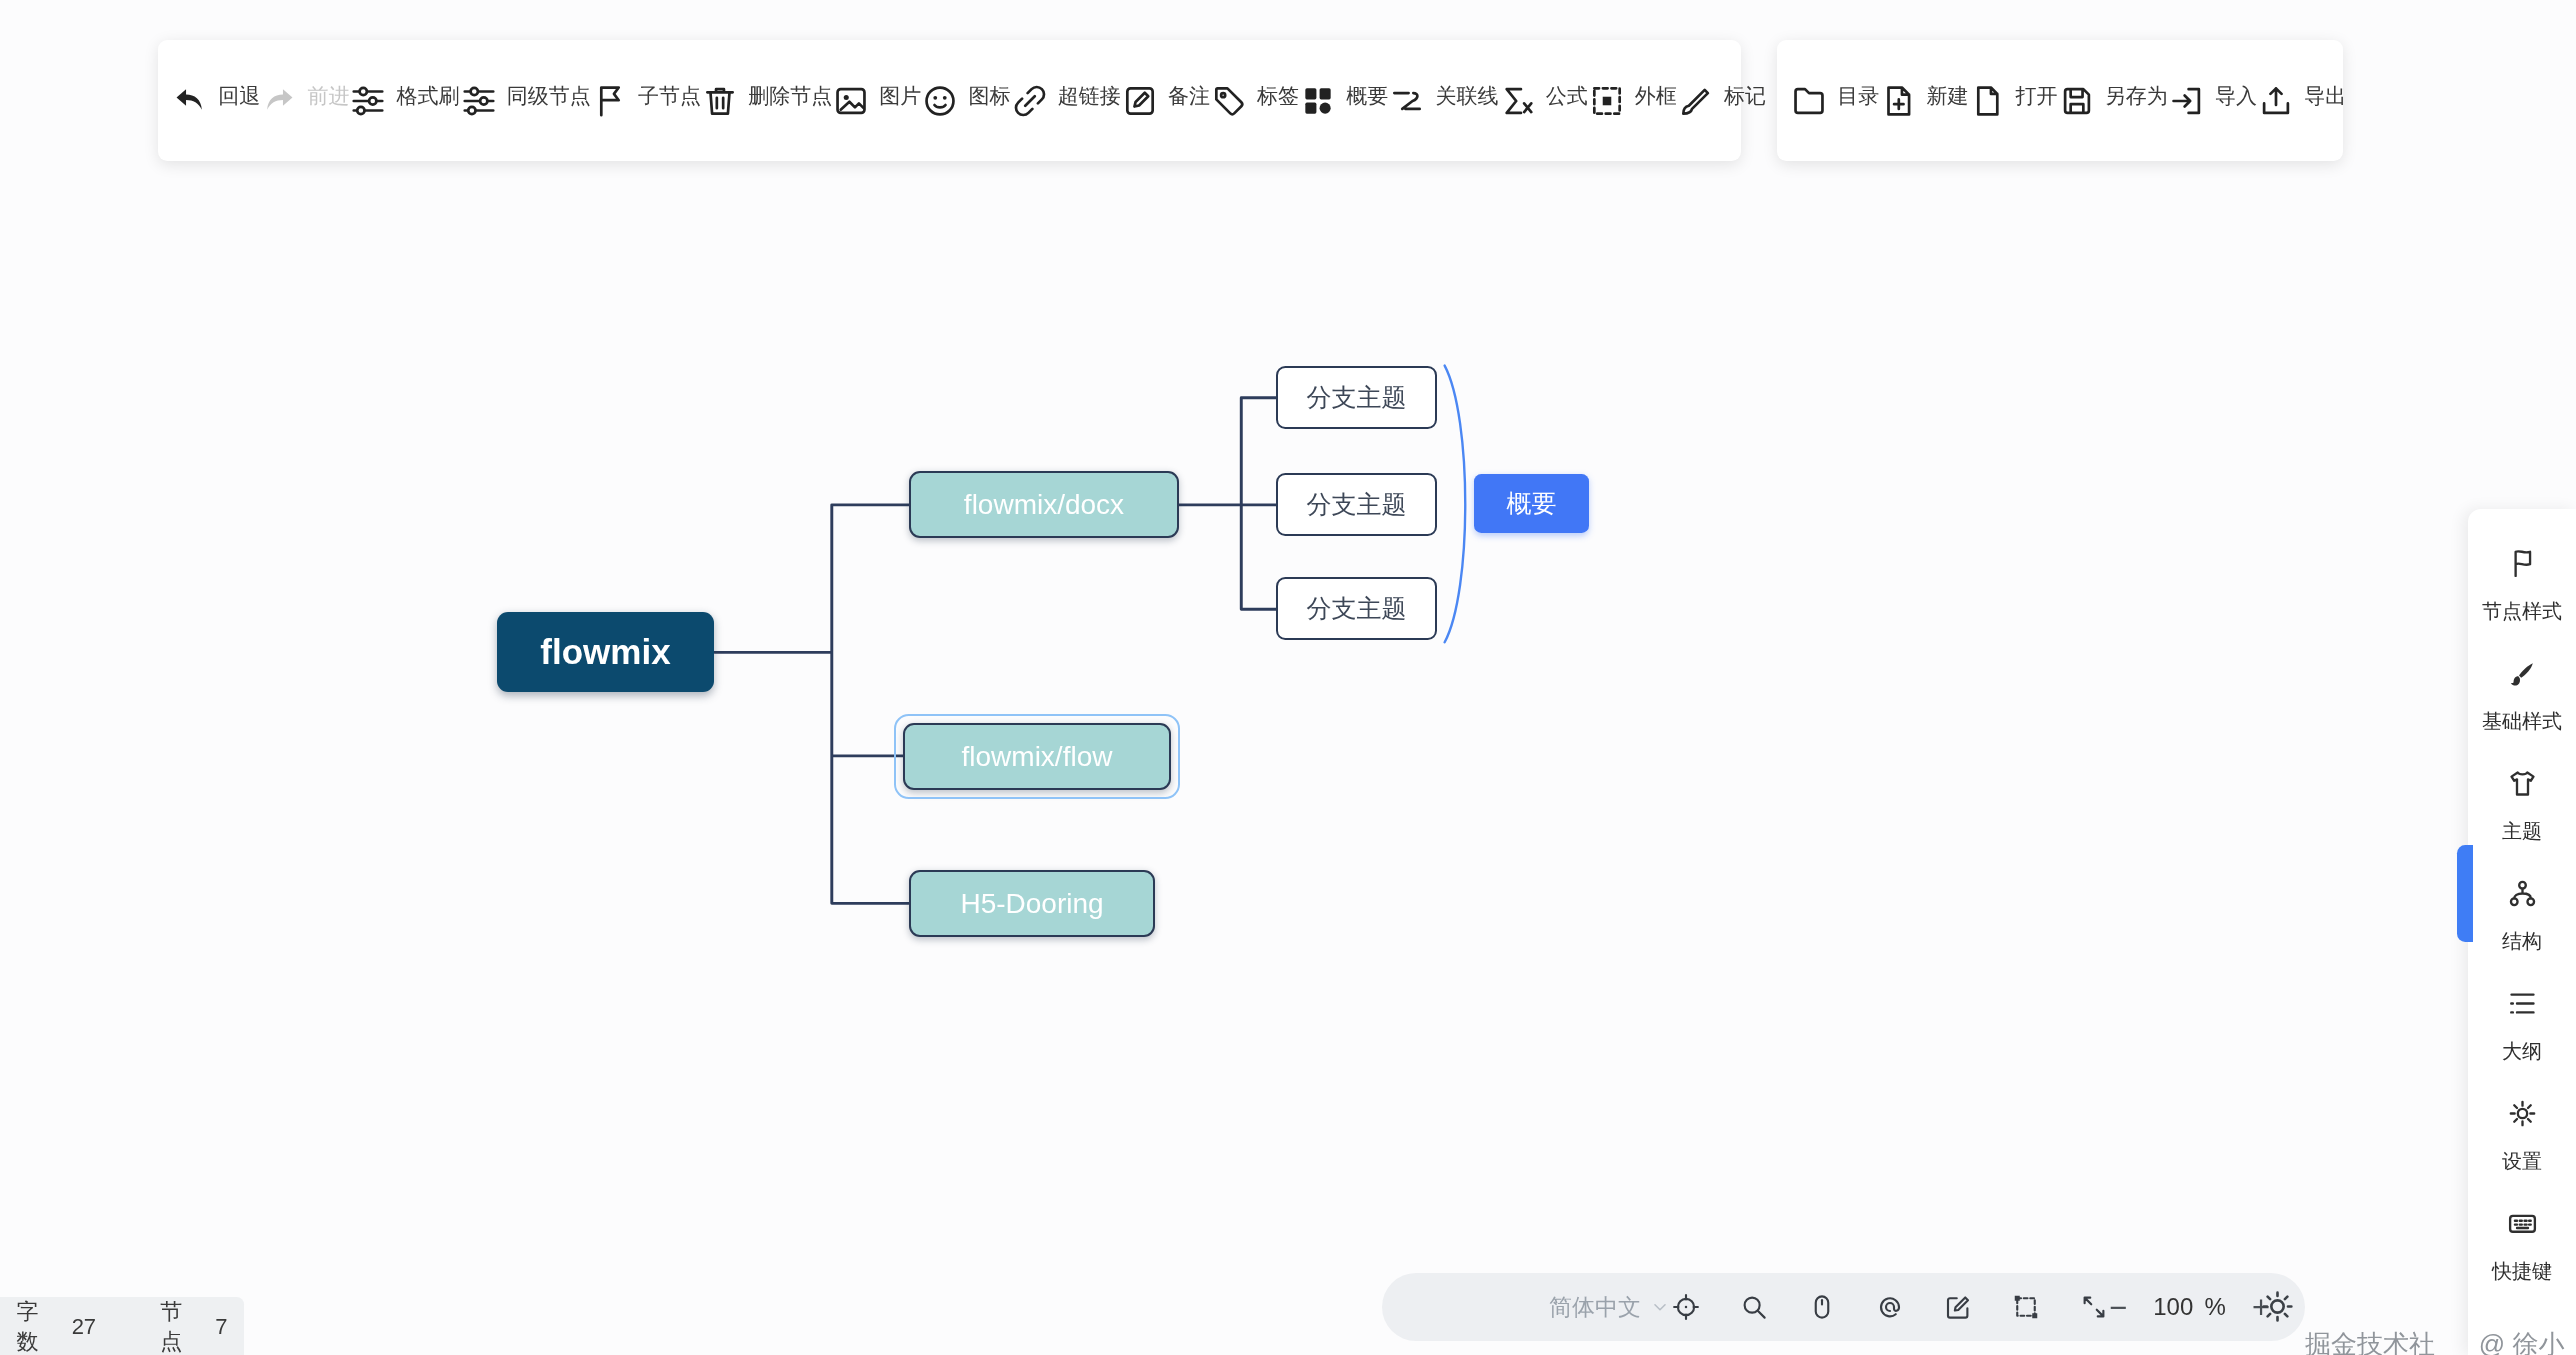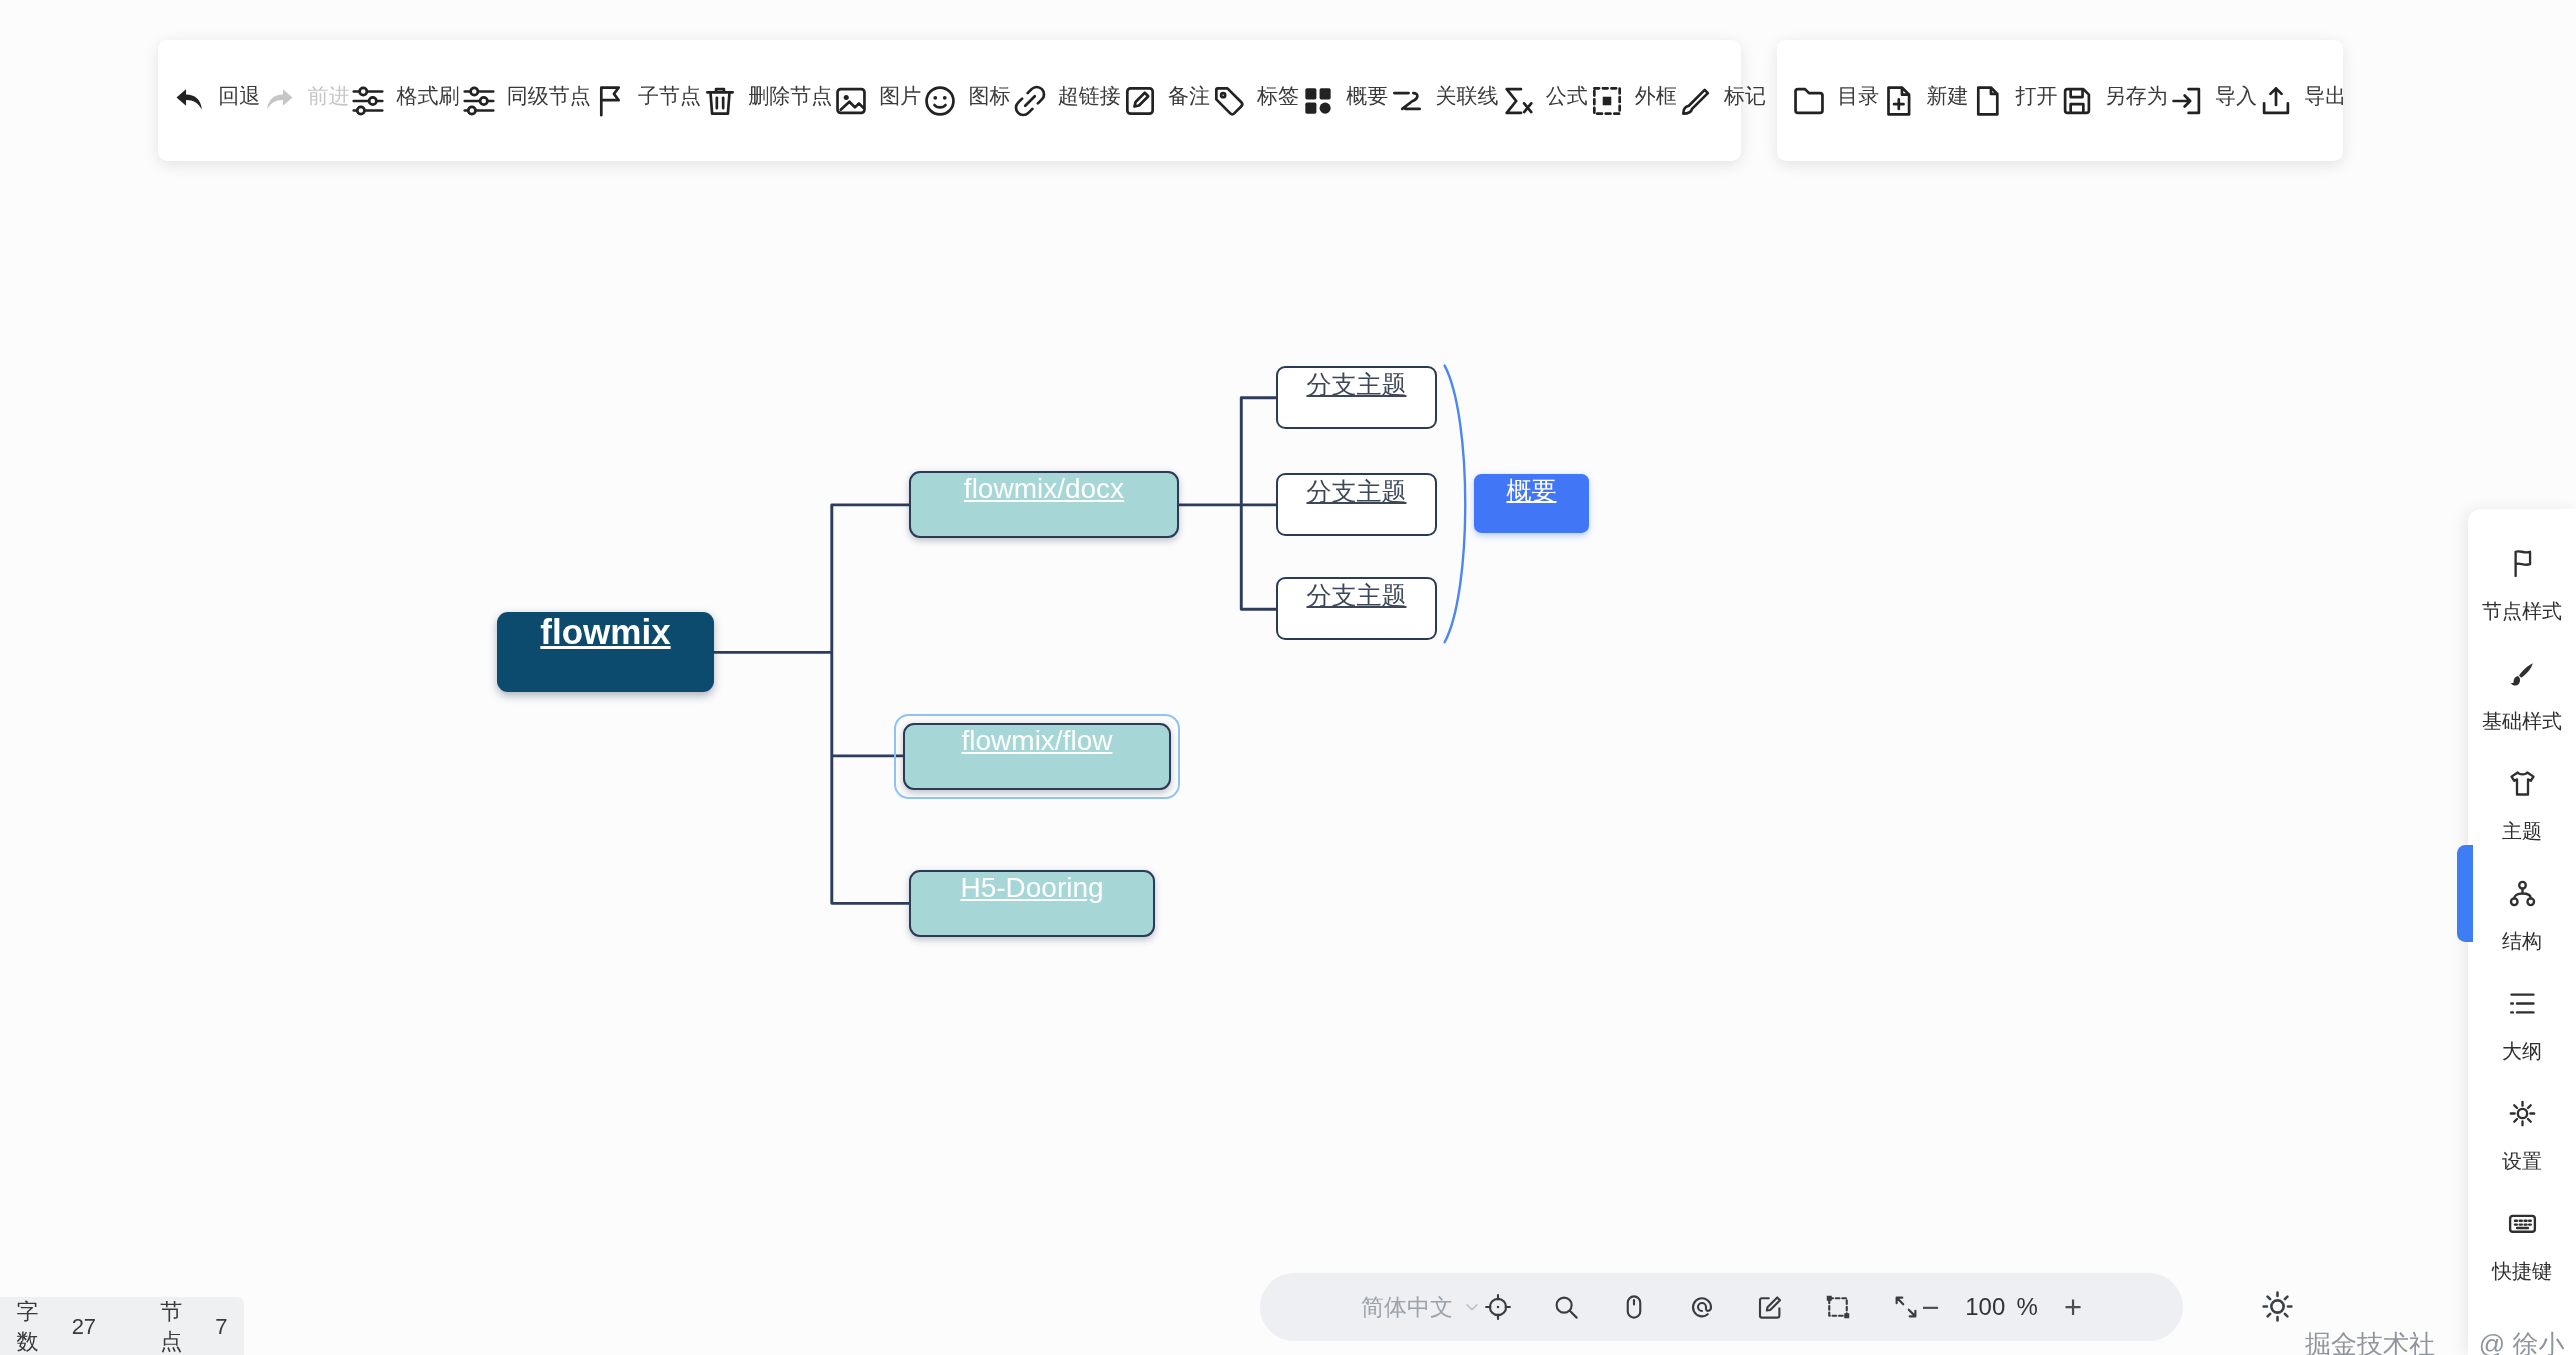--- a/index.html
+++ b/index.html
@@ -34,44 +34,44 @@
                align-items:center; justify-content:center; gap:18px; font-size:20px;
                color:#2f2f2f; cursor:pointer; }
   .side-item svg.ic { width:33px; height:33px; }
   #structure-active-tab {
     position:absolute; right:103px; top:845px; width:16.5px; height:97px;
     background:#3f7df5; border-radius:8.2px 0 0 8.2px; z-index:16;
   }
 
   
   #links-layer { position:absolute; left:0; top:0; width:2576px; height:1356px; z-index:1; }
-  .node { position:absolute; display:flex; justify-content:center;
-          z-index:2; cursor:pointer;text-decoration:underline; }
+  .node { position:absolute; display:flex; align-items:center; justify-content:center;
+          z-index:2; cursor:pointer; }
   #node-root { left:497px; top:612px; width:217px; height:80px; background:#0c4a6e;
                border-radius:11px; color:#fff; font-size:35px; font-weight:bold;
                box-shadow:0 3.7px 8.2px rgba(30,45,70,.35); }
   .node-teal { background:#a6d6d5; border:2.7px solid #2b3a55; border-radius:11px;
                color:#fff; font-size:28px; box-shadow:0 2.7px 7.3px rgba(30,45,70,.28); }
   #node-docx { left:909px; top:471px; width:270px; height:67px; }
   #node-flow { left:903px; top:723px; width:268px; height:67px; }
   #node-h5   { left:909px; top:870px; width:246px; height:67px; }
   .selection-ring { position:absolute; inset:-11px; border:2.7px solid #8fc3f7;
                     border-radius:14.7px; pointer-events:none; }
   .node-branch { background:#fff; border:2.7px solid #2b3a55; border-radius:9.2px;
                  color:#3d4757; font-size:25px; left:1276px; width:161px; height:63px; }
   #branch-1 { top:366px; } #branch-2 { top:473px; } #branch-3 { top:577px; }
   #node-summary { left:1474px; top:474px; width:115px; height:59px; background:#4177f6;
                   border-radius:7.3px; color:#fff; font-size:25px;
                   box-shadow:0 2.7px 6.4px rgba(65,119,246,.35); }
 
   
   #bottom-bar {
-    position:absolute; left:1260px; top:1273px; width:923px; height:68px;
+    position:absolute; left:1382px; top:1273px; width:923px; height:68px;
     background:#edeff2; border-radius:34px; display:flex; align-items:center;
-    justify-content:center; padding:0 35px; z-index:20;
+    justify-content:flex-end; padding:0 35px; z-index:20;
   }
   .lang { display:flex; align-items:center; gap:8.2px; color:#9aa2ab; font-size:23px; cursor:pointer; }
   .lang svg.ic { width:22px; height:22px; color:#b8bfc7; }
   .bb-icons { display:flex; align-items:center; gap:38px; }
   .bb-icons .bbtn { color:#383d44; cursor:pointer; }
   .bb-icons svg.ic { width:30px; height:30px; }
   .zoom { display:flex; align-items:center; gap:26px; }
   .zoom .zsym { font-size:31px; color:#4a4f55; cursor:pointer; line-height:1; }
   .zoom .zval { font-size:24px; color:#333; }
   .zoom .zpct { font-size:24px; color:#333; margin-left:-14.7px; }

